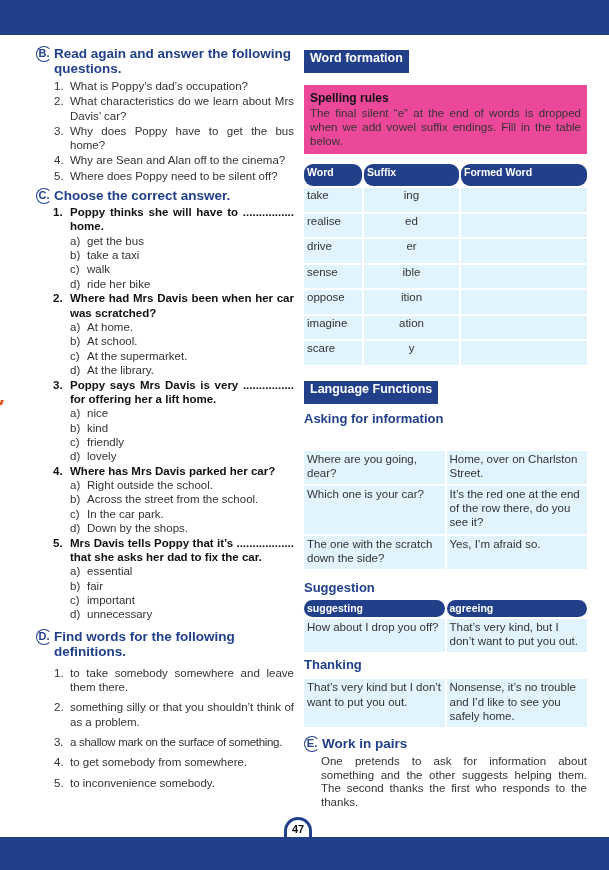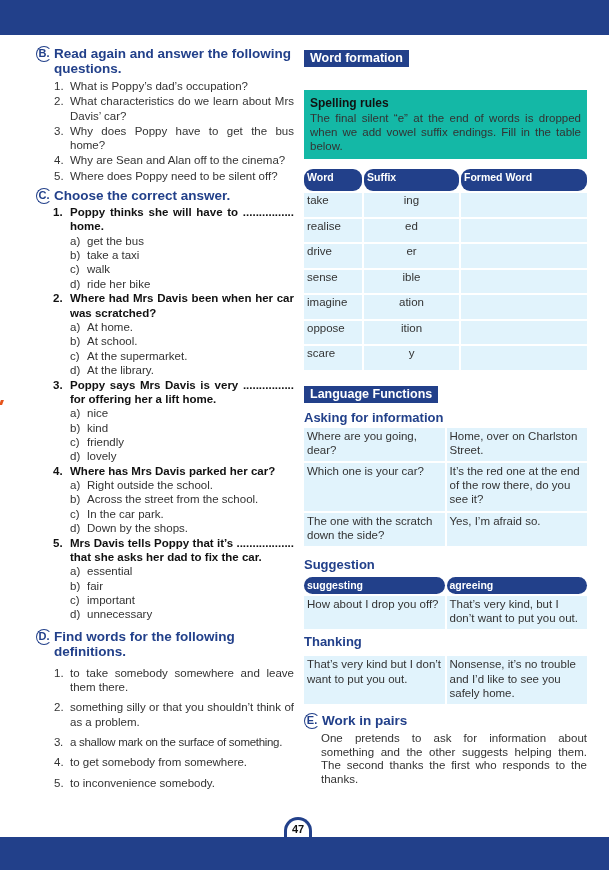--- a/index.html
+++ b/index.html
@@ -28,27 +28,27 @@
   .qlist li .num { position: absolute; left: 18px; top: 0; }
   .qlist.spaced li { margin-bottom: 6px; }
 
   .mc { margin-top: 2px; }
   .mc-q { position: relative; padding-left: 34px; font-size: 11.5px; font-weight: bold; line-height: 14.3px; color: #111; text-align: justify; }
   .mc-q .num { position: absolute; left: 17px; top: 0; }
   .mc-opts { list-style: none; }
   .mc-opts li { position: relative; padding-left: 51px; font-size: 11.5px; line-height: 14.4px; color: #333; }
   .mc-opts li .let { position: absolute; left: 34px; top: 0; }
 
-  .tag { display: inline-block; background: #22408a; color: #fff; font-weight: bold; font-size: 12.5px; padding: 1px 6px 2px 6px; line-height: 14px; }
-
-  .rule-box { background: #14b8a6; padding: 6px 6px 6px 6px; margin-top: 23px; }
+  .tag { display: inline-block; background: #22408a; color: #fff; font-weight: bold; font-size: 12.5px; padding: 1px 6px 8px 6px; line-height: 14px; }
+
+  .rule-box { background: #ec4899; padding: 6px 6px 6px 6px; margin-top: 12px; }
   .rule-title { font-weight: bold; font-size: 12px; color: #111; line-height: 15px; }
   .rule-text { font-size: 11.5px; line-height: 14px; color: #333; text-align: justify; }
 
-  table { border-collapse: separate; border-spacing: 2px; width: 287px; margin-left: -2px; }
+  table { border-collapse: separate; border-spacing: 2px; width: 287px; margin-left: -2px; margin-top: 22px; }
   .wf-table { margin-top: 8px; }
   th { background: #22408a; color: #fff; font-size: 10.5px; font-weight: bold; text-align: left; padding: 2px 3px 8px 3px; line-height: 12px; border-radius: 9px; }
   .wf-table td { background: #e1f3fc; font-size: 11.5px; color: #333; height: 23.5px; padding: 1px 3px 6px 3px; vertical-align: top; }
   .wf-table td.suffix { text-align: center; }
   .wf-table th:nth-child(1) { width: 58px; }
   .wf-table th:nth-child(2) { width: 95px; margin-top: 24px; }
 
   .sub-head { color: #22408a; font-weight: bold; font-size: 13px; margin-top: 7px; line-height: 16px; }
   .lf-table td { background: #e1f3fc; font-size: 11.5px; color: #333; padding: 1px 3px 4px 3px; vertical-align: top; line-height: 14.2px; width: 50%; }
   .lf-table th { padding: 2px 3px 3px 3px; }
@@ -164,27 +164,27 @@
           <td>drive</td>
           <td class="suffix">er</td>
           <td></td>
         </tr>
         <tr>
           <td>sense</td>
           <td class="suffix">ible</td>
           <td></td>
         </tr>
         <tr>
+          <td>oppose</td>
+          <td class="suffix">ition</td>
+          <td></td>
+        </tr>
+        <tr>
           <td>imagine</td>
           <td class="suffix">ation</td>
-          <td></td>
-        </tr>
-        <tr>
-          <td>oppose</td>
-          <td class="suffix">ition</td>
           <td></td>
         </tr>
         <tr>
           <td>scare</td>
           <td class="suffix">y</td>
           <td></td>
         </tr>
       </tbody>
   </table>
 

